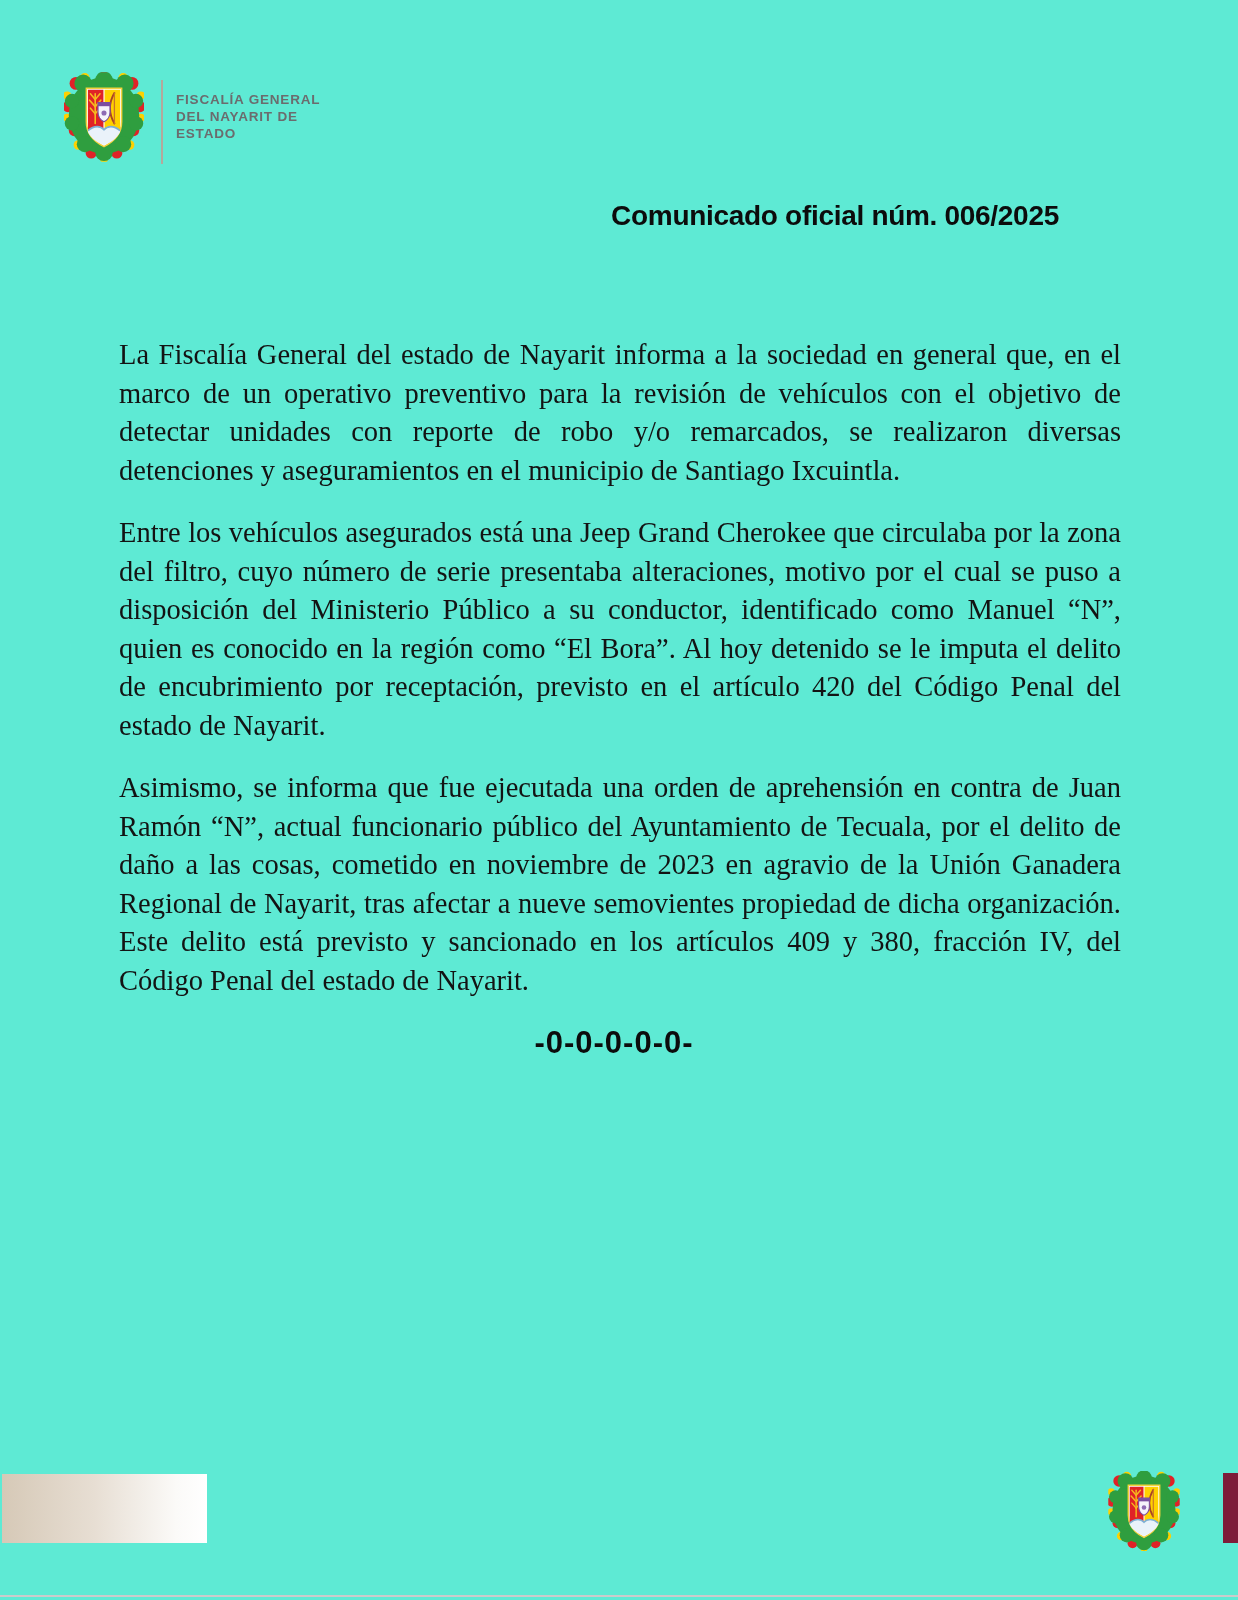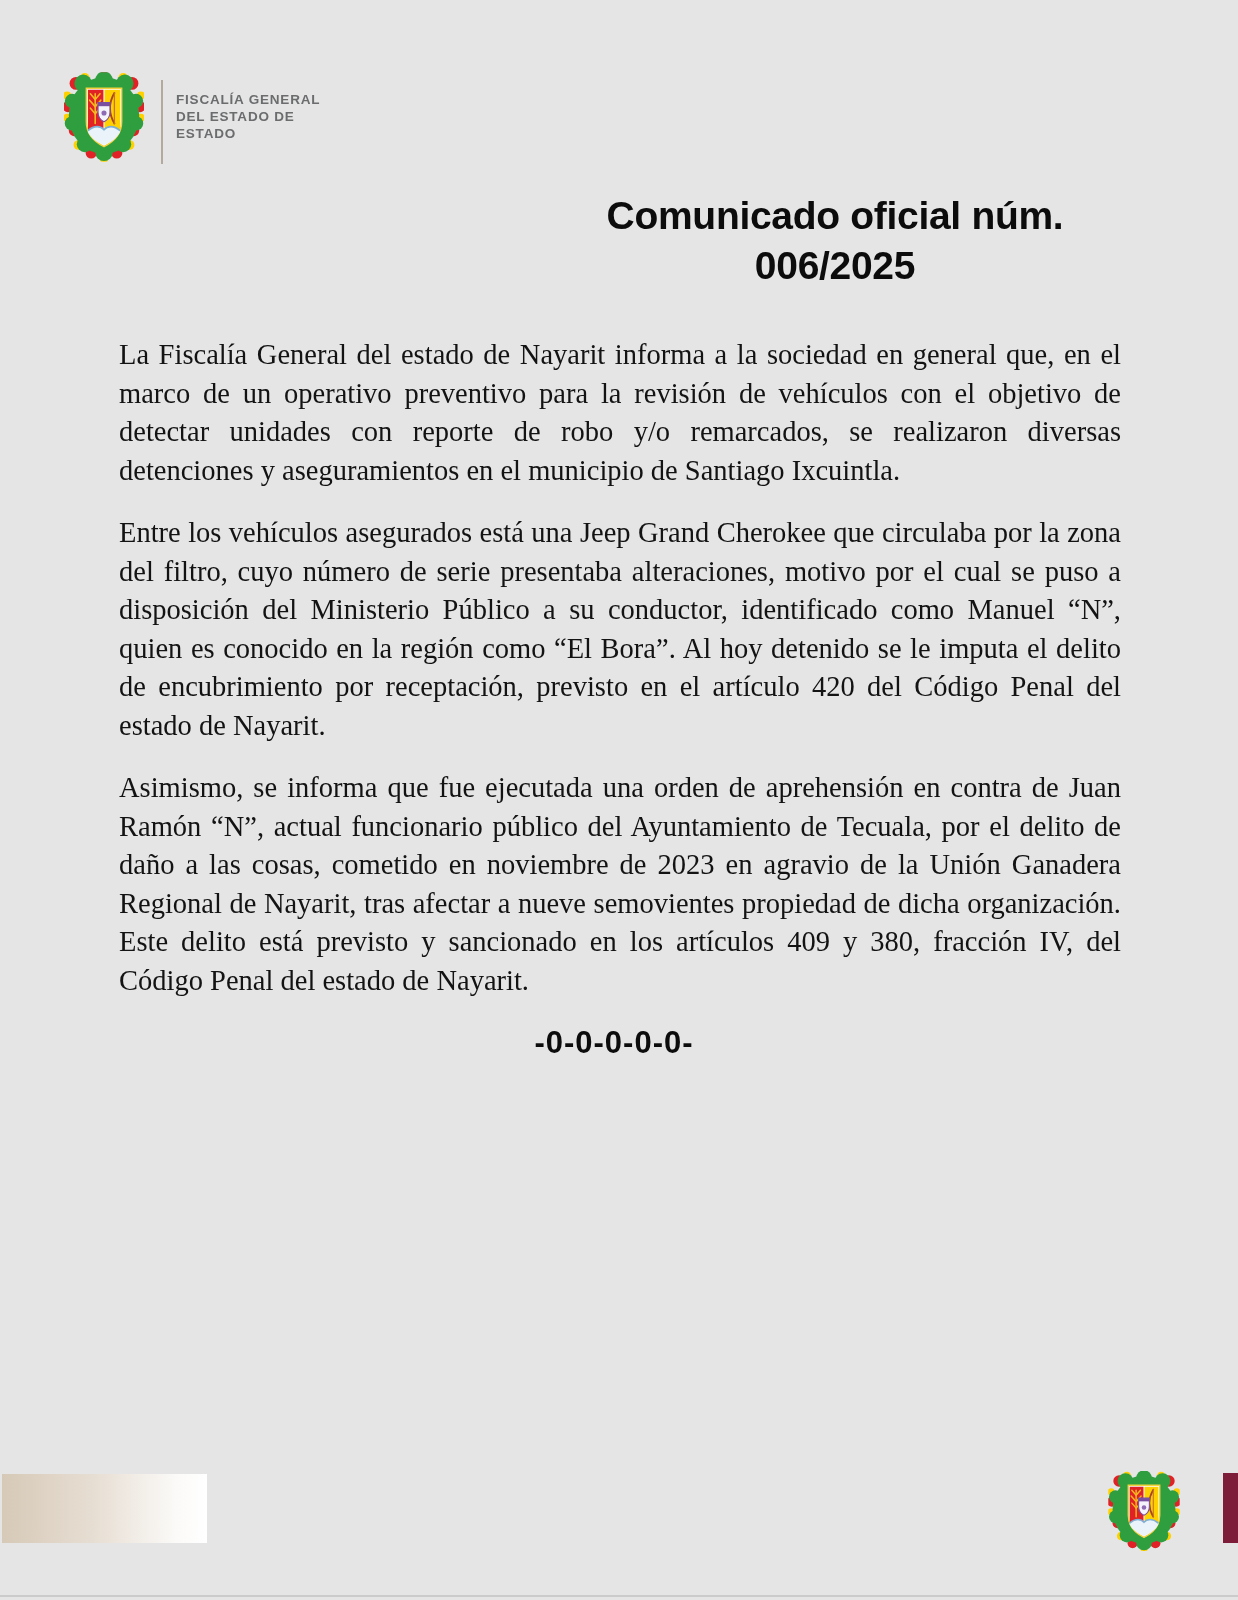--- a/index.html
+++ b/index.html
@@ -10,40 +10,40 @@
     --logo-green:#2f9e3f;
     --logo-red:#e02227;
     --logo-yellow:#ffd100;
     --logo-blue:#7fafd4;
     --logo-purple:#7b4fa0;
   }
   html,body{margin:0;padding:0;background:#ffffff;}
   .page{
     position:relative;
     width:1238px;height:1600px;
-    background:#e5e5e5;
+    background:#5eead4;
     overflow:hidden;
     font-family:"Liberation Serif", serif;
     color:#131313;
   }
   
   .header-logo{position:absolute;left:64px;top:72px;width:80px;height:90px;}
   .header-sep{position:absolute;left:161px;top:80px;width:2px;height:84px;background:var(--separator-tan,#b3a99c);}
   .org-name{
     position:absolute;left:176px;top:91px;
     font-family:"Liberation Sans", sans-serif;
     font-weight:bold;font-size:13.5px;line-height:17px;
     letter-spacing:.8px;color:var(--org-text-gray,#6b6c6e);
   }
   
   .title-block{
     position:absolute;left:540px;top:191px;width:590px;
     text-align:center;
     font-family:"Liberation Sans", sans-serif;
-    font-weight:bold;font-size:39px;line-height:50px;
+    font-weight:bold;font-size:28px;line-height:50px;
     letter-spacing:-0.3px;color:#0c0c0c;
   }
   
   .body-block{
     position:absolute;left:107px;top:336px;width:1014px;
     font-size:28.5px;line-height:38.5px;
   }
   .body-block p{
     margin:0 0 24px 12px;
     text-align:justify;
@@ -150,21 +150,21 @@
 </svg>
 
 <div class="page">
 
   <svg class="coa header-logo" viewBox="0 0 100 112">
       <use href="#coa"></use>
     </svg>
   <div class="header-sep"></div>
   <div class="org-name">
     <div>FISCALÍA GENERAL</div>
-    <div>DEL ESTADO DE</div>
+    <div>DEL NAYARIT DE</div>
     <div>ESTADO</div>
   </div>
 
   <div class="title-block">
     <div>Comunicado oficial núm. 006/2025</div>
   </div>
 
   <div class="body-block">
     <p>La Fiscalía General del estado de Nayarit informa a la sociedad en general que, en el marco de un operativo preventivo para la revisión de vehículos con el objetivo de detectar unidades con reporte de robo y/o remarcados, se realizaron diversas detenciones y aseguramientos en el municipio de Santiago Ixcuintla.</p>
     <p>Entre los vehículos asegurados está una Jeep Grand Cherokee que circulaba por la zona del filtro, cuyo número de serie presentaba alteraciones, motivo por el cual se puso a disposición del Ministerio Público a su conductor, identificado como Manuel “N”, quien es conocido en la región como “El Bora”. Al hoy detenido se le imputa el delito de encubrimiento por receptación, previsto en el artículo 420 del Código Penal del estado de Nayarit.</p>

